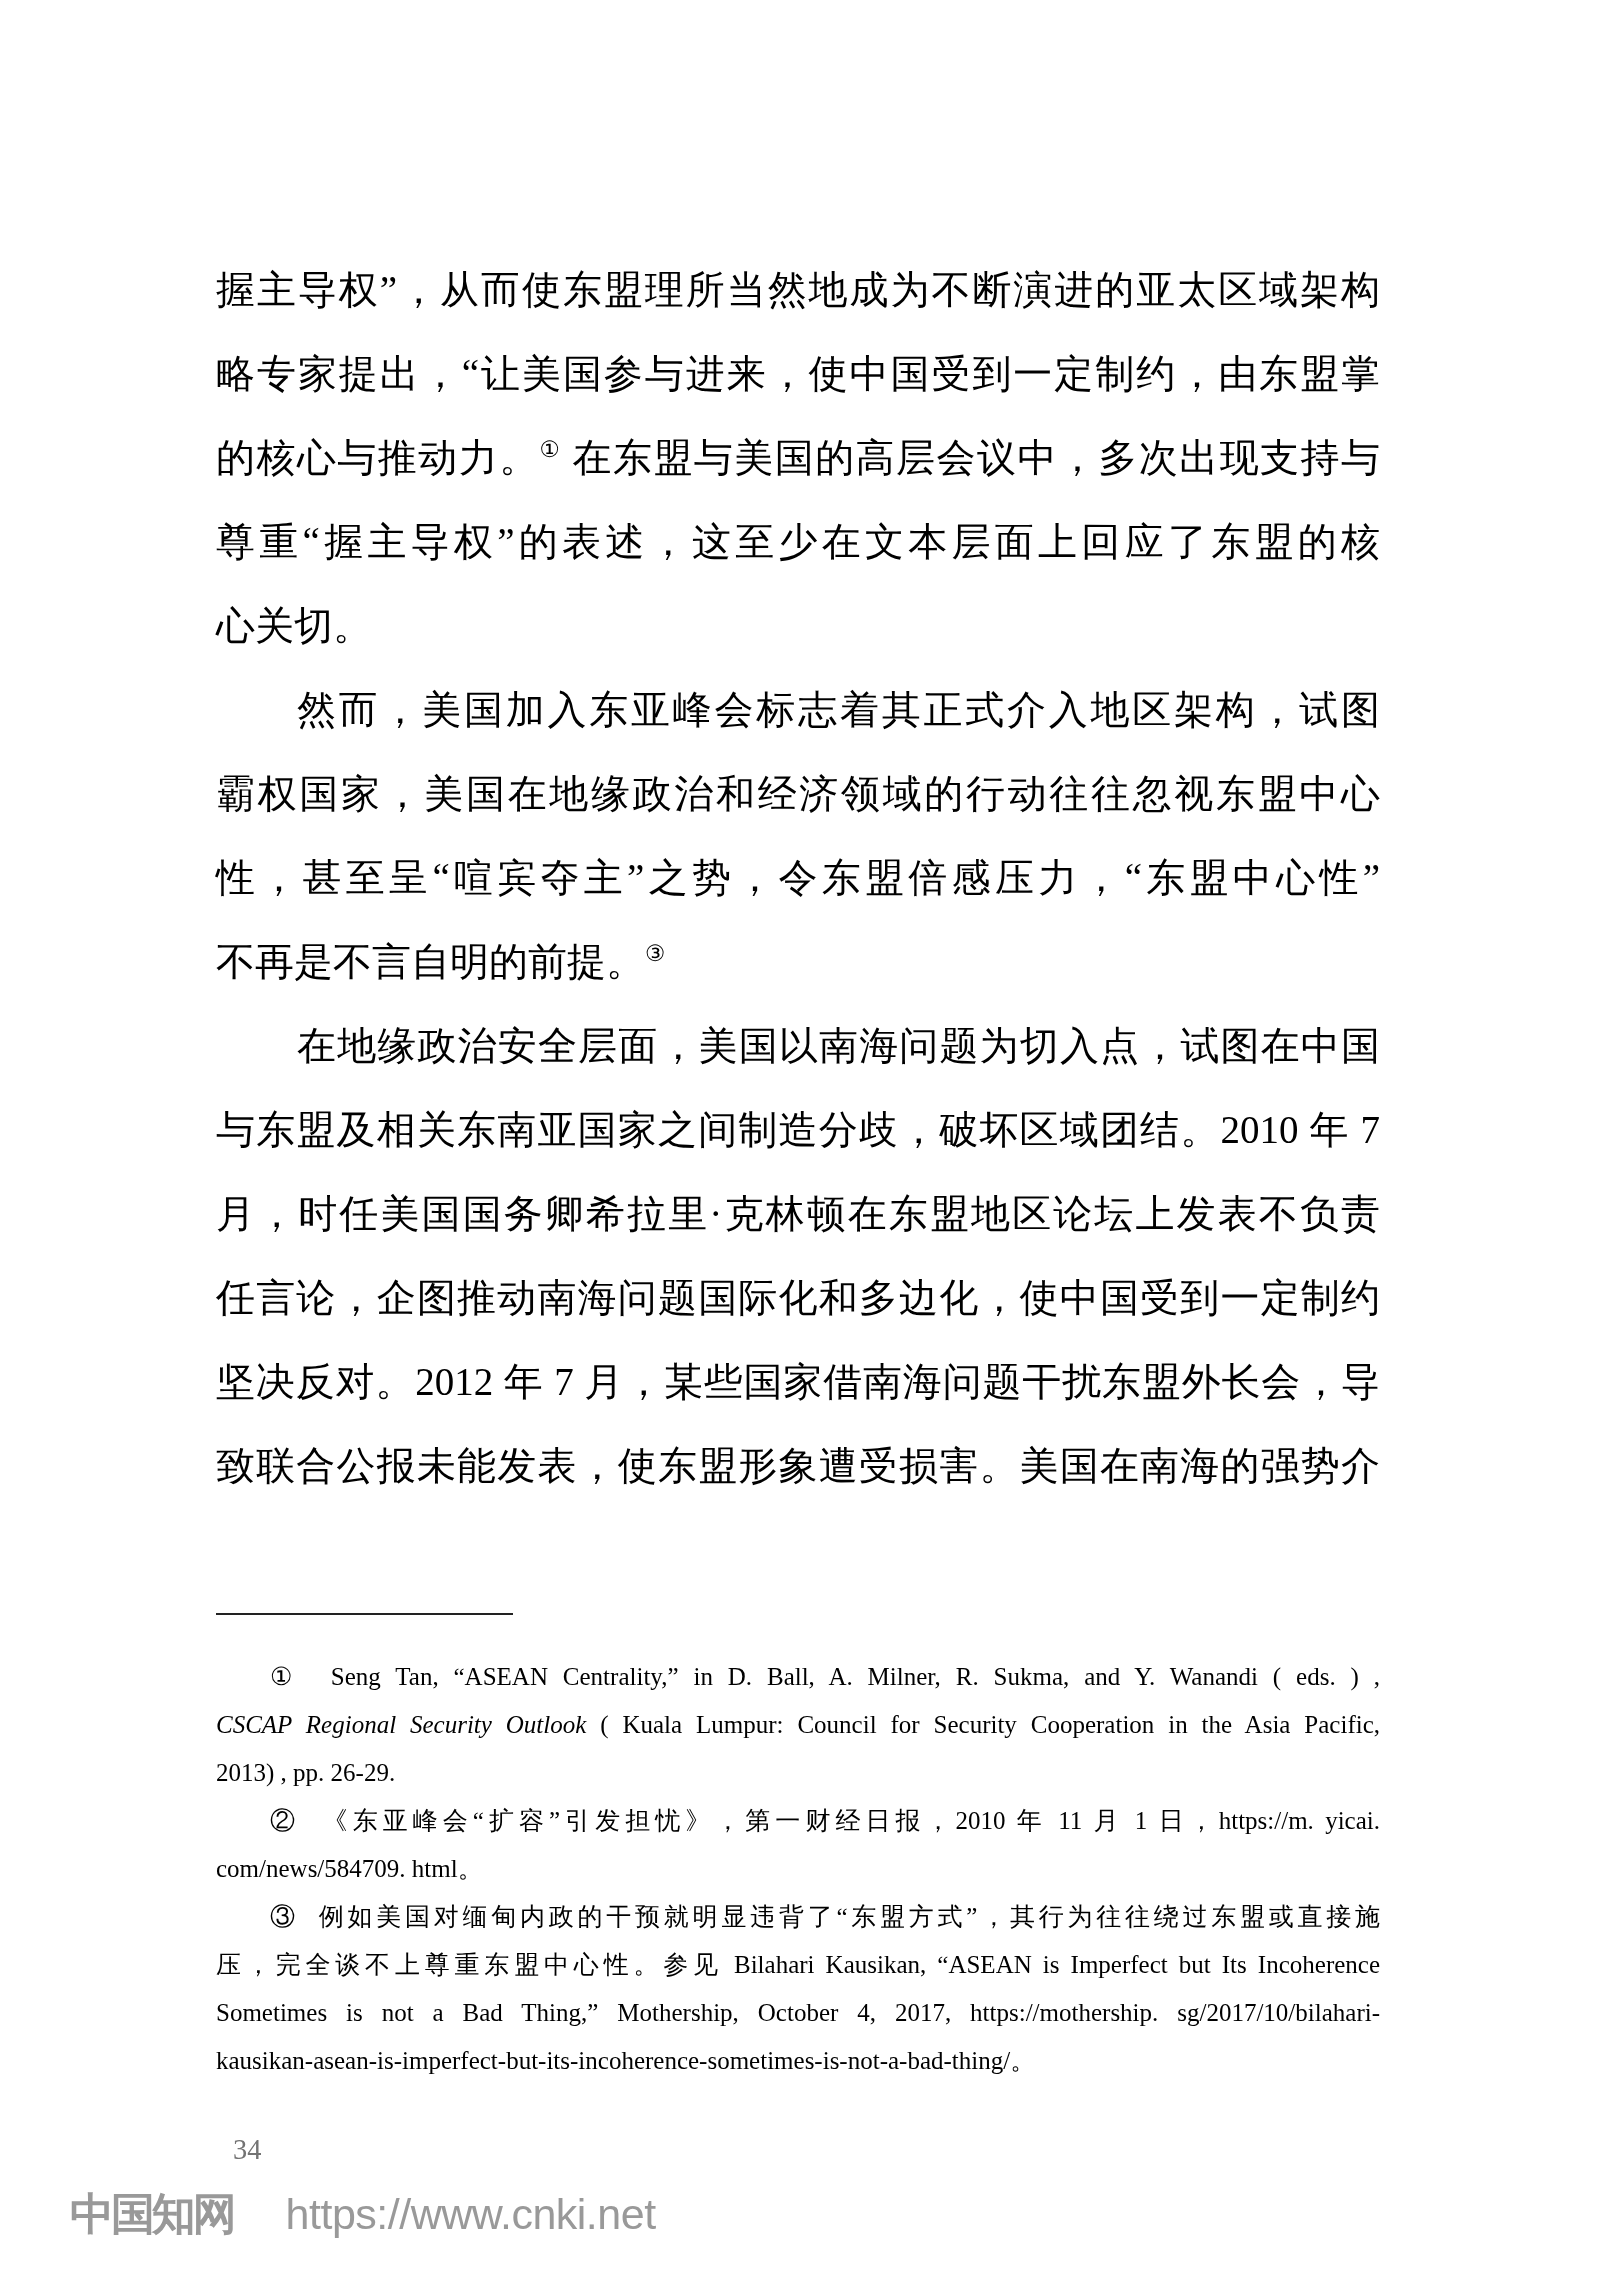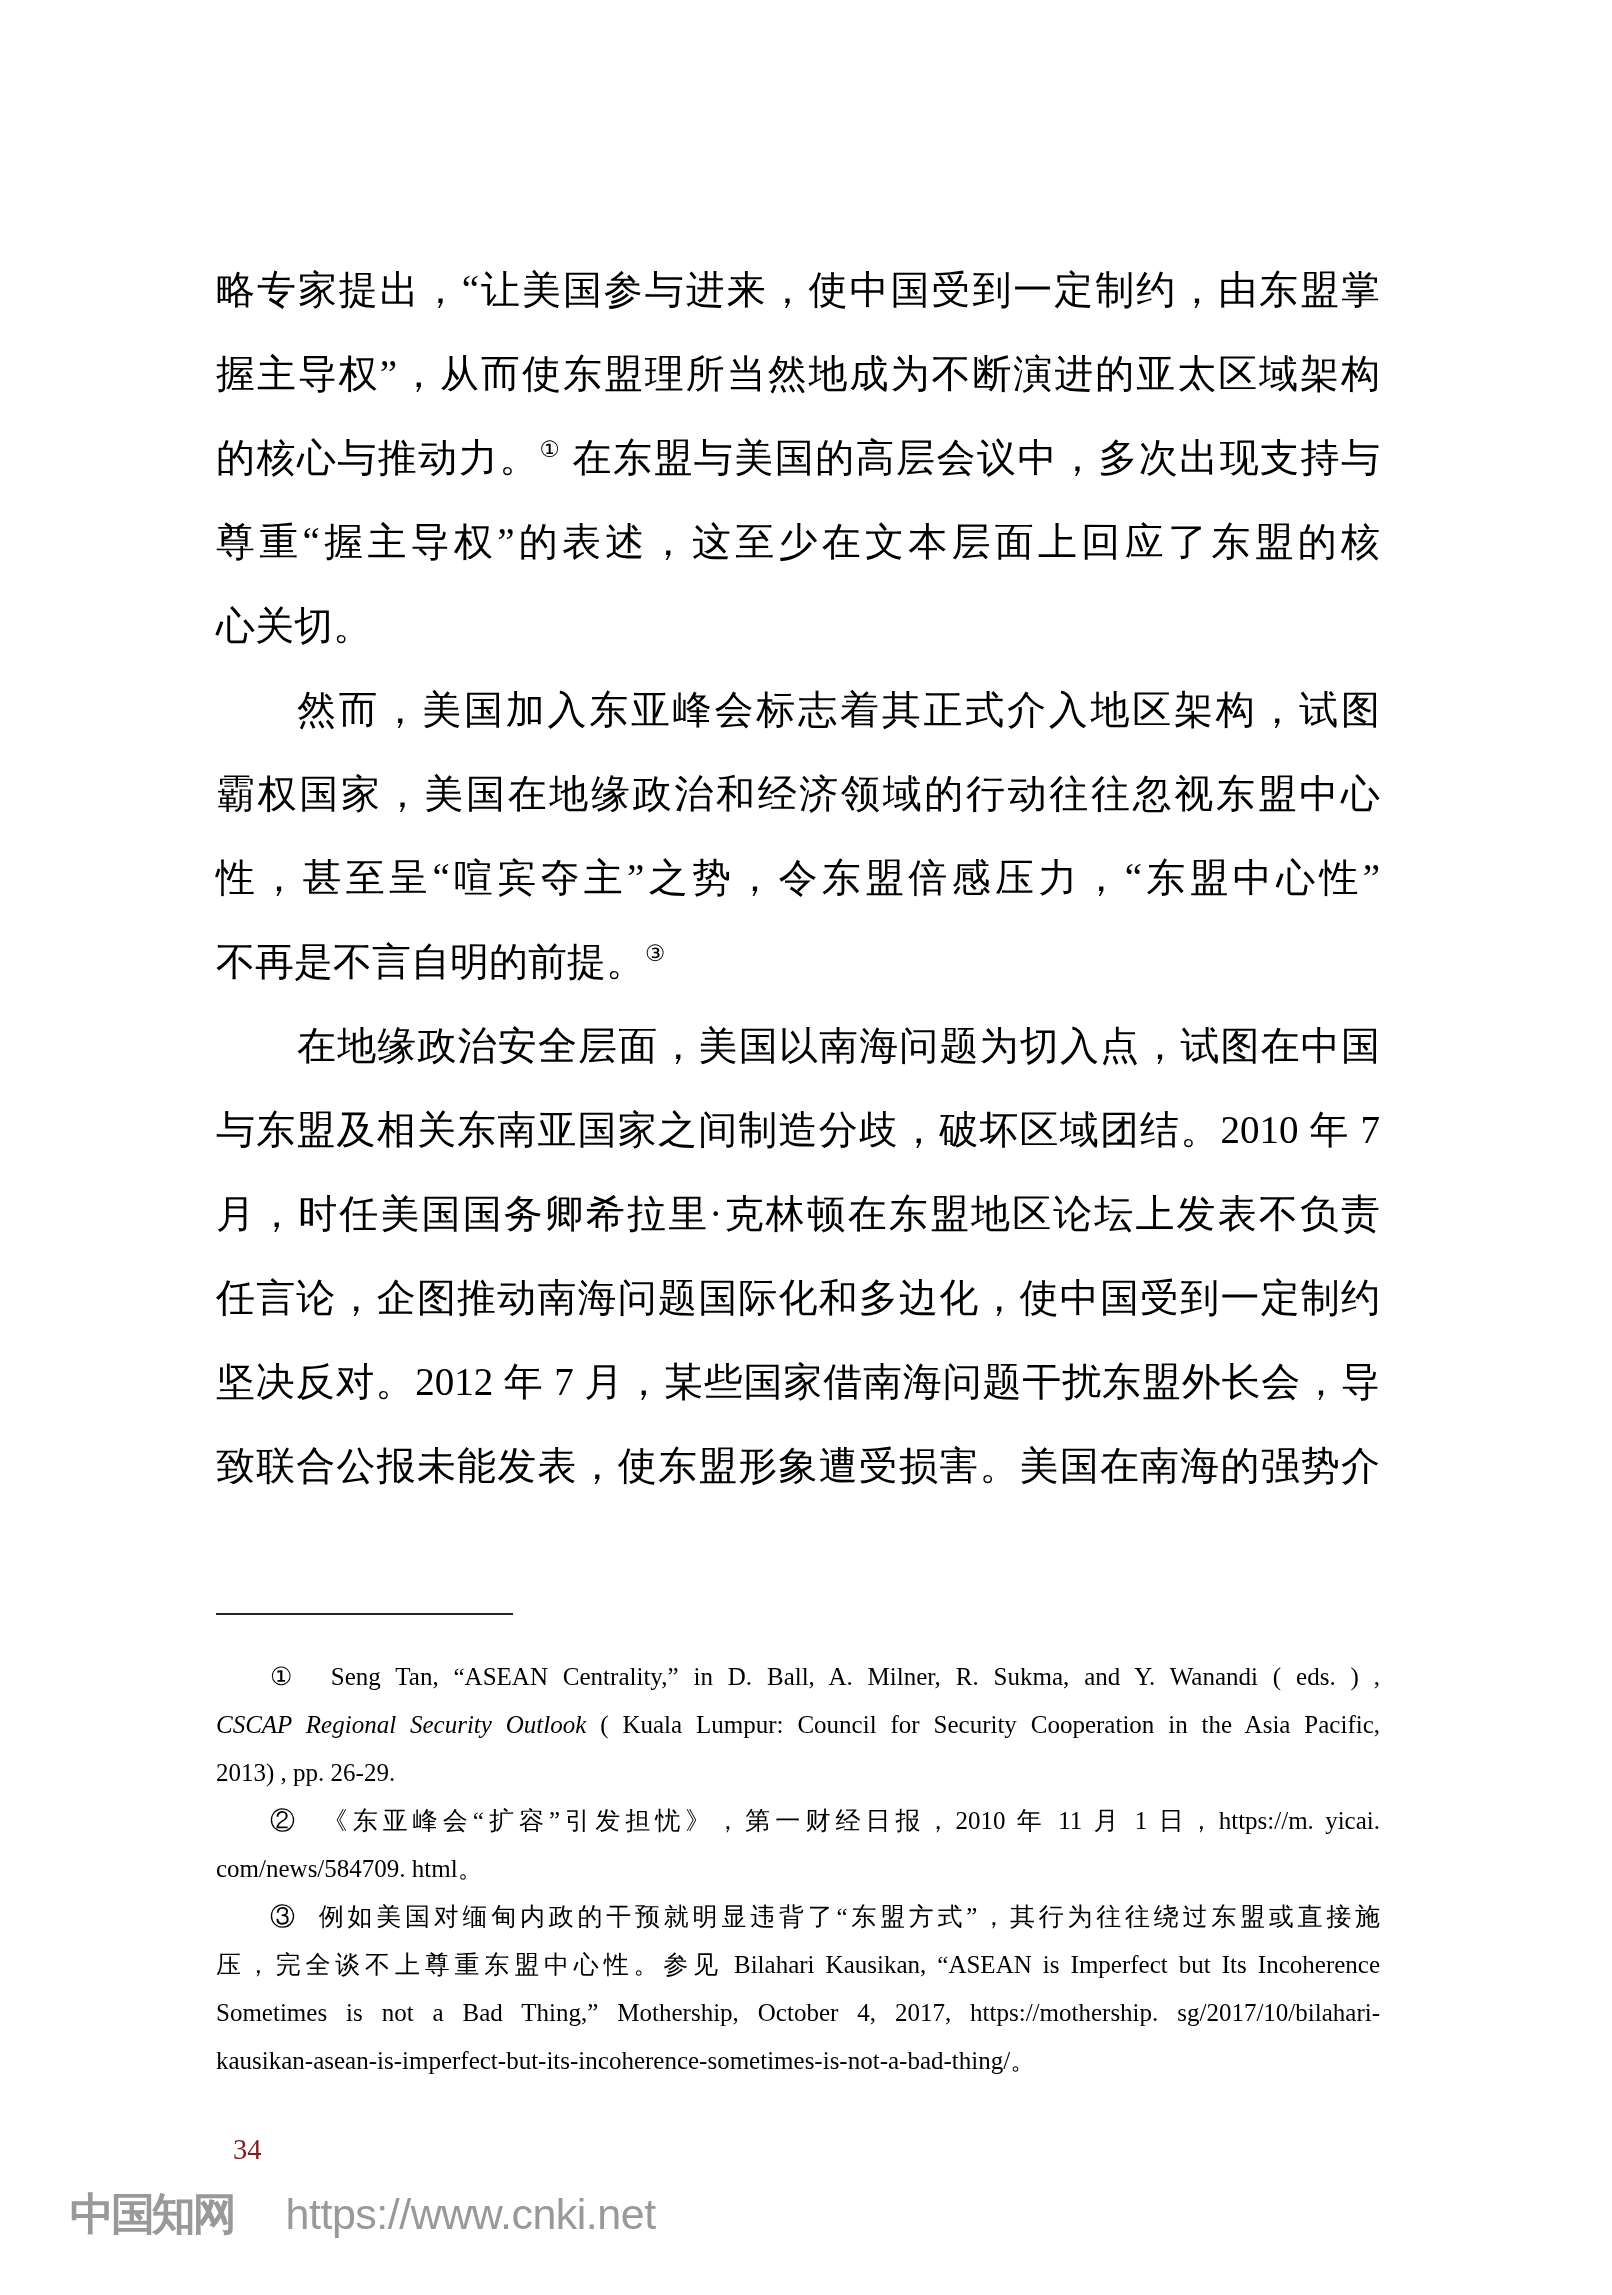--- a/index.html
+++ b/index.html
@@ -45,21 +45,21 @@
     height:48px;line-height:48px;
     font-size:25px;
   }
   .fn-block .tline.just{text-align:justify;text-align-last:justify;}
   .fn-block .tline.ind{text-indent:54px;}
   
   .page-num{
     position:absolute;
     left:233px;top:2134px;
     font-size:28.4px;line-height:31px;
-    color:#7f1d1d;
+    color:#737373;
   }
   
   .watermark{
     position:absolute;
     left:70px;top:2189px;
     font-family:"Liberation Sans","DejaVu Sans",sans-serif;
     color:#999999;
     white-space:nowrap;
   }
   .wm-brand{
@@ -74,22 +74,22 @@
     font-weight:normal;
     margin-top:32px;
   }
 </style>
 </head>
 <body>
 
 <div class="page">
 
   <div class="body-block">
+      <div class="tline just"><span>握主导权”，从而使东盟理所当然地成为不断演进的亚太区域架构</span></div>
       <div class="tline just"><span>略专家提出，“让美国参与进来，使中国受到一定制约，由东盟掌</span></div>
-      <div class="tline just"><span>握主导权”，从而使东盟理所当然地成为不断演进的亚太区域架构</span></div>
       <div class="tline just"><span>的核心与推动力。</span><span class="sup">①</span><span> 在东盟与美国的高层会议中，多次出现支持与</span></div>
       <div class="tline just"><span>尊重“握主导权”的表述，这至少在文本层面上回应了东盟的核</span></div>
       <div class="tline norm"><span>心关切。</span></div>
       <div class="tline just ind"><span>然而，美国加入东亚峰会标志着其正式介入地区架构，试图</span></div>
       <div class="tline just"><span>霸权国家，美国在地缘政治和经济领域的行动往往忽视东盟中心</span></div>
       <div class="tline just"><span>性，甚至呈“喧宾夺主”之势，令东盟倍感压力，“东盟中心性”</span></div>
       <div class="tline norm"><span>不再是不言自明的前提。</span><span class="sup">③</span></div>
       <div class="tline just ind"><span>在地缘政治安全层面，美国以南海问题为切入点，试图在中国</span></div>
       <div class="tline just"><span>与东盟及相关东南亚国家之间制造分歧，破坏区域团结。2010 年 7</span></div>
       <div class="tline just"><span>月，时任美国国务卿希拉里·克林顿在东盟地区论坛上发表不负责</span></div>

